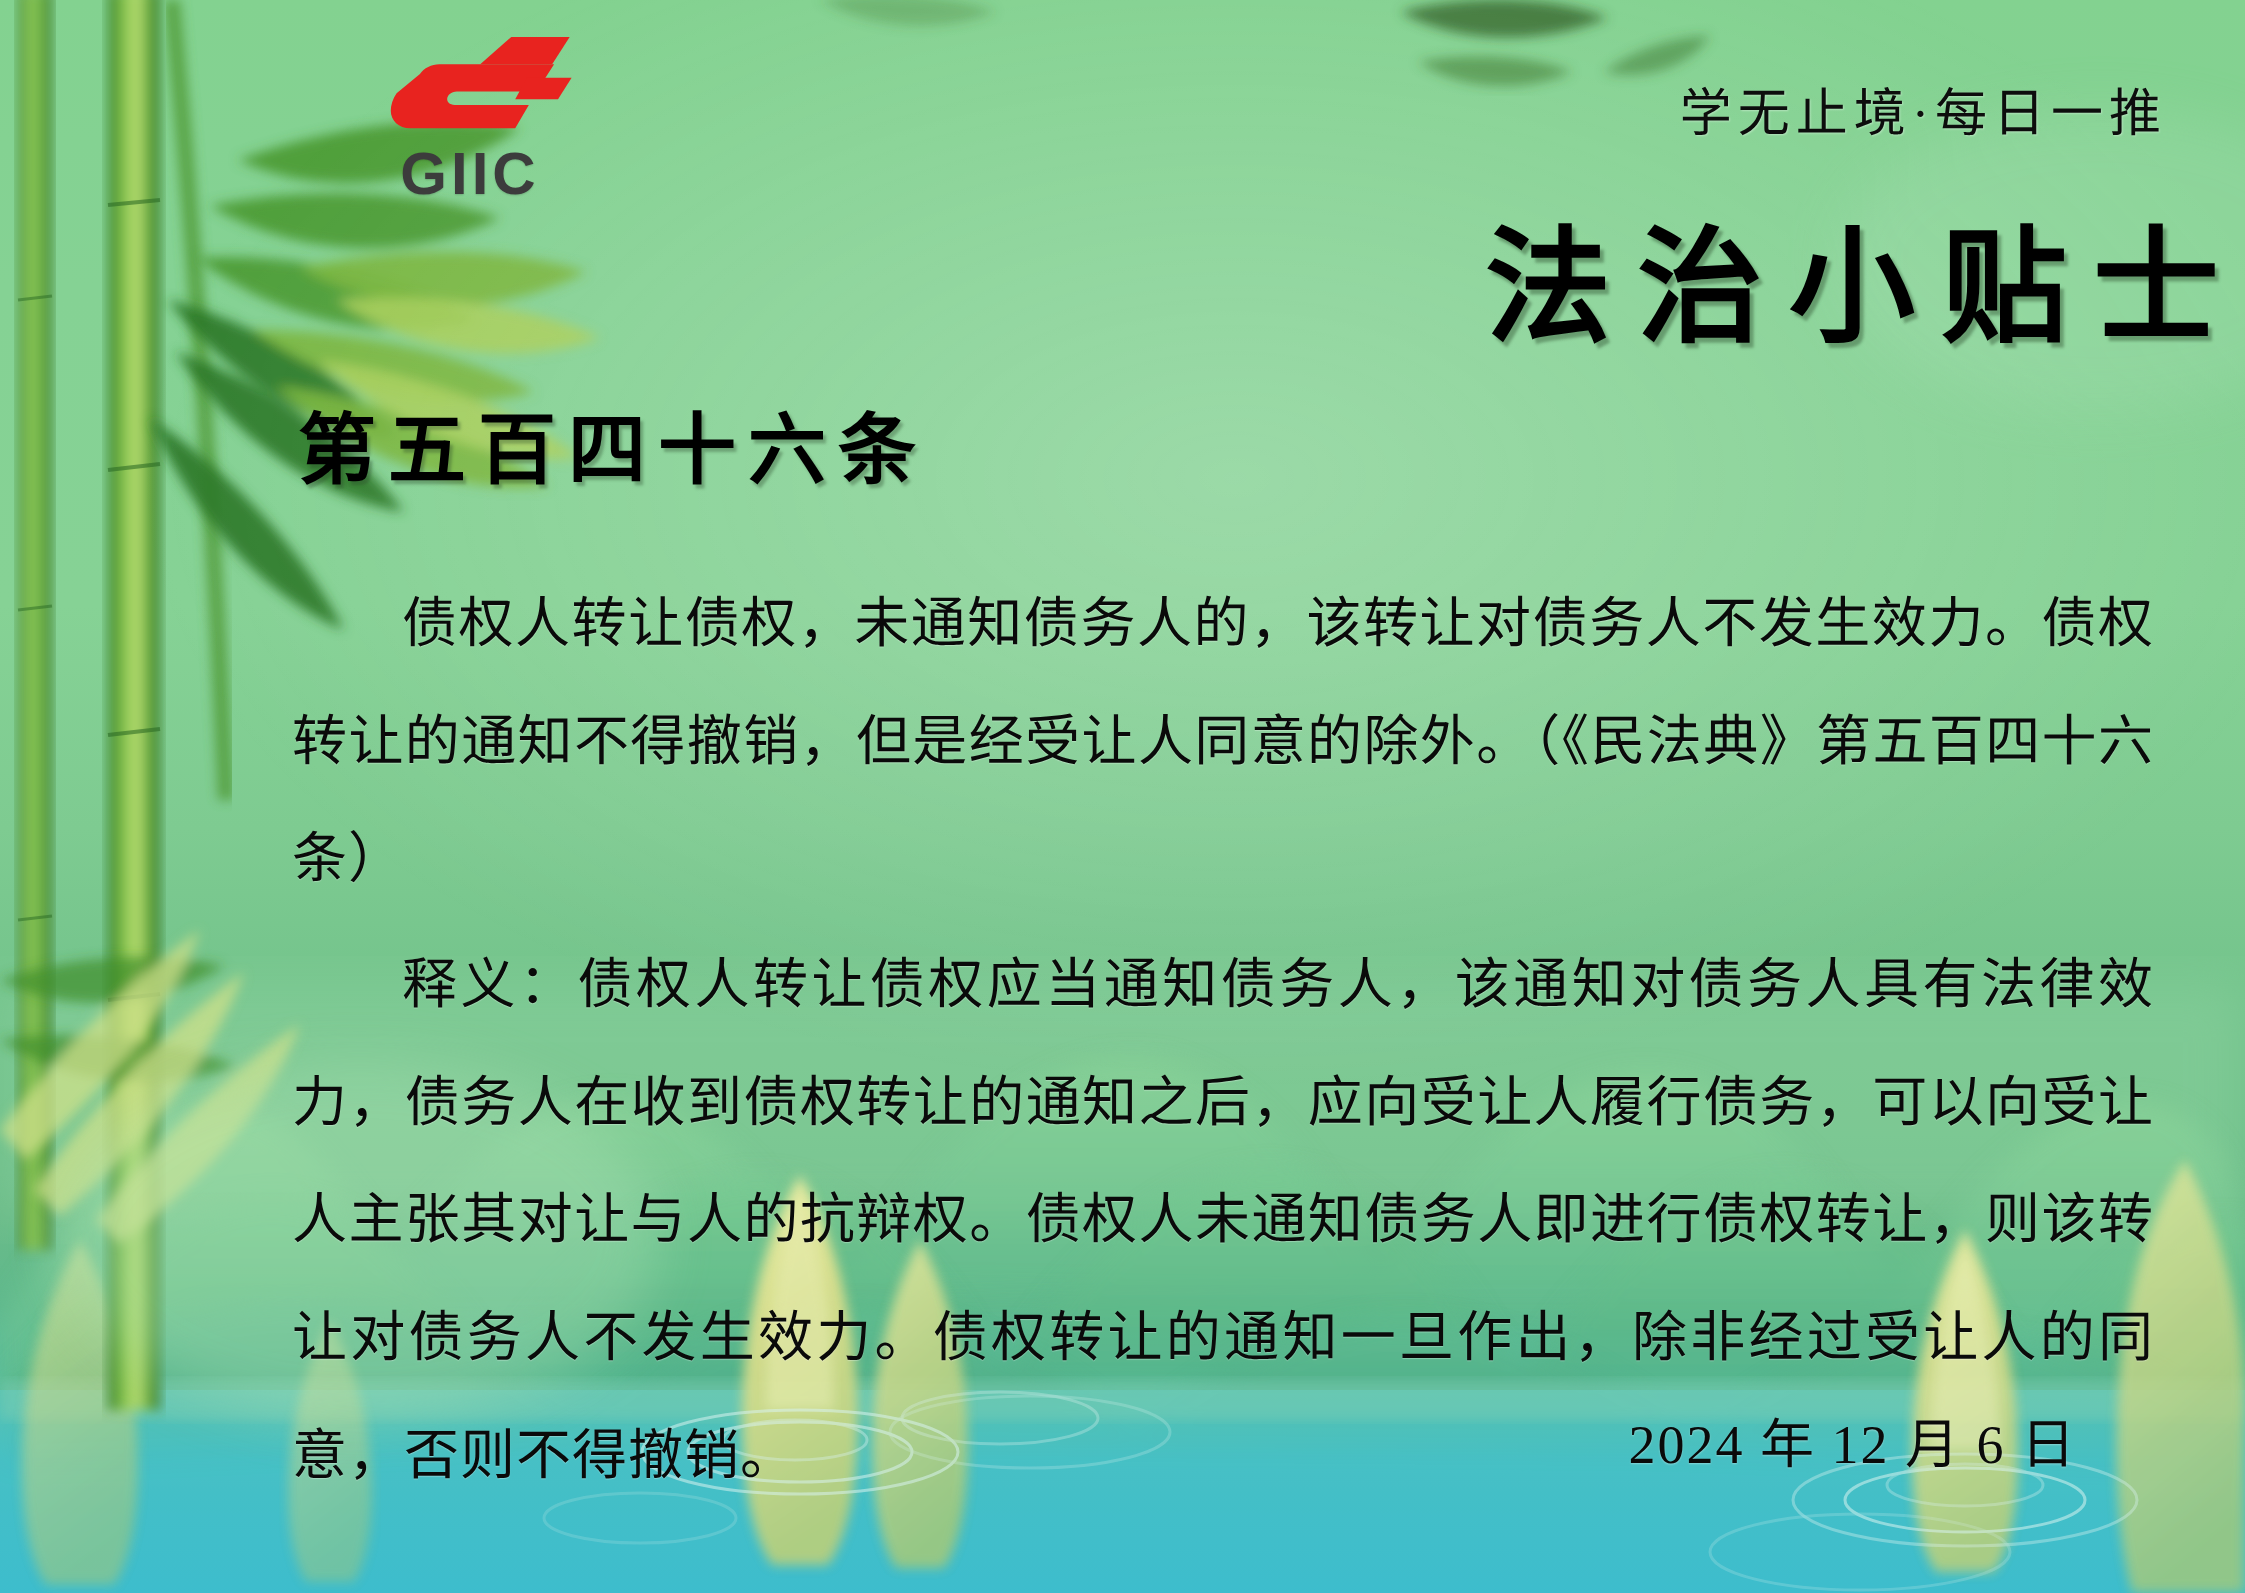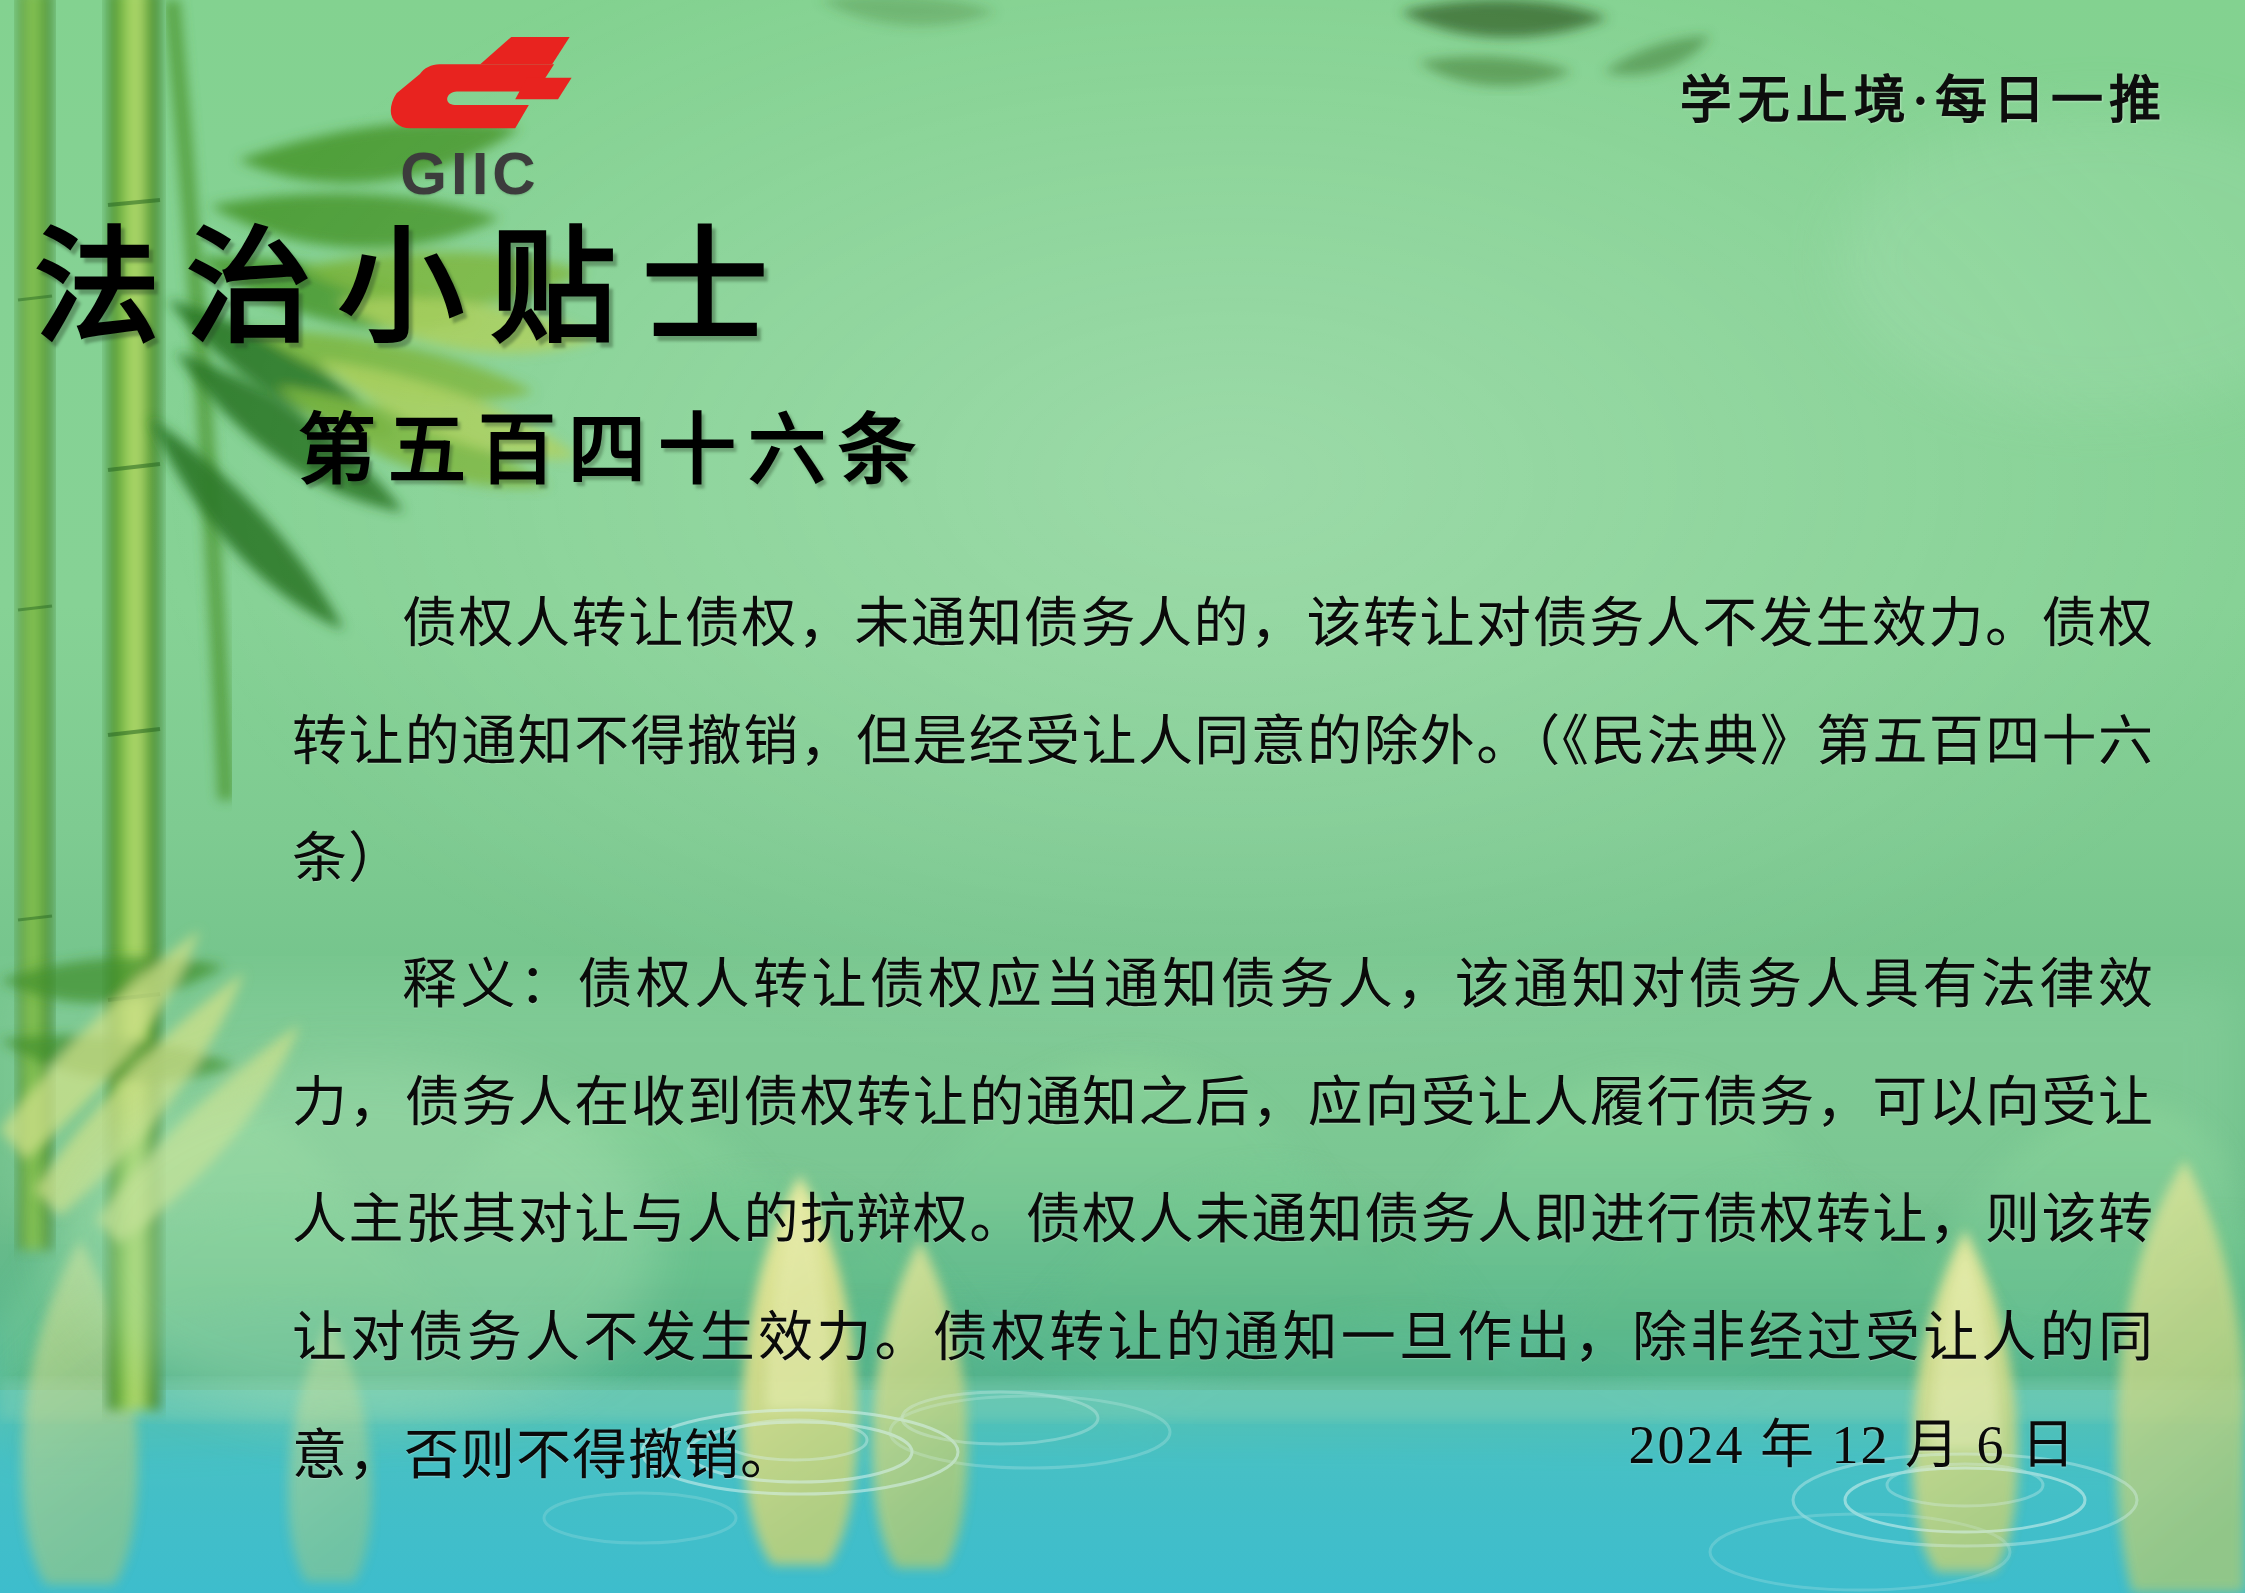--- a/index.html
+++ b/index.html
@@ -52,33 +52,33 @@
     font-weight:700;
     font-size:60px;
     letter-spacing:4px;
     color:#3c3c3c;
     margin-top:4px;
     line-height:1;
     text-shadow:0 1px 2px rgba(0,0,0,.18);
   }
 
   .tagline{
-    position:absolute; right:78px; top:58px;
+    position:absolute; right:78px; top:71px;
     font-family:"Liberation Serif","DejaVu Serif",serif;
     font-size:52px;
-    font-weight:700;
+    font-weight:400;
     letter-spacing:6px;
     color:#0d0d0d;
     white-space:nowrap;
     text-shadow:1px 1px 2px rgba(255,255,255,.35);
   }
 
   .main-title{
-    position:absolute; left:8px; right:0; top:218px;
-    text-align:left;
+    position:absolute; left:16px; right:0; top:218px;
+    text-align:right;
     font-family:"Liberation Serif","DejaVu Serif",serif;
     font-size:126px;
     font-weight:700;
     letter-spacing:26px;
     color:#000;
     text-indent:26px;
     line-height:1.12;
     text-shadow:4px 5px 3px rgba(40,70,40,.40);
   }
 

